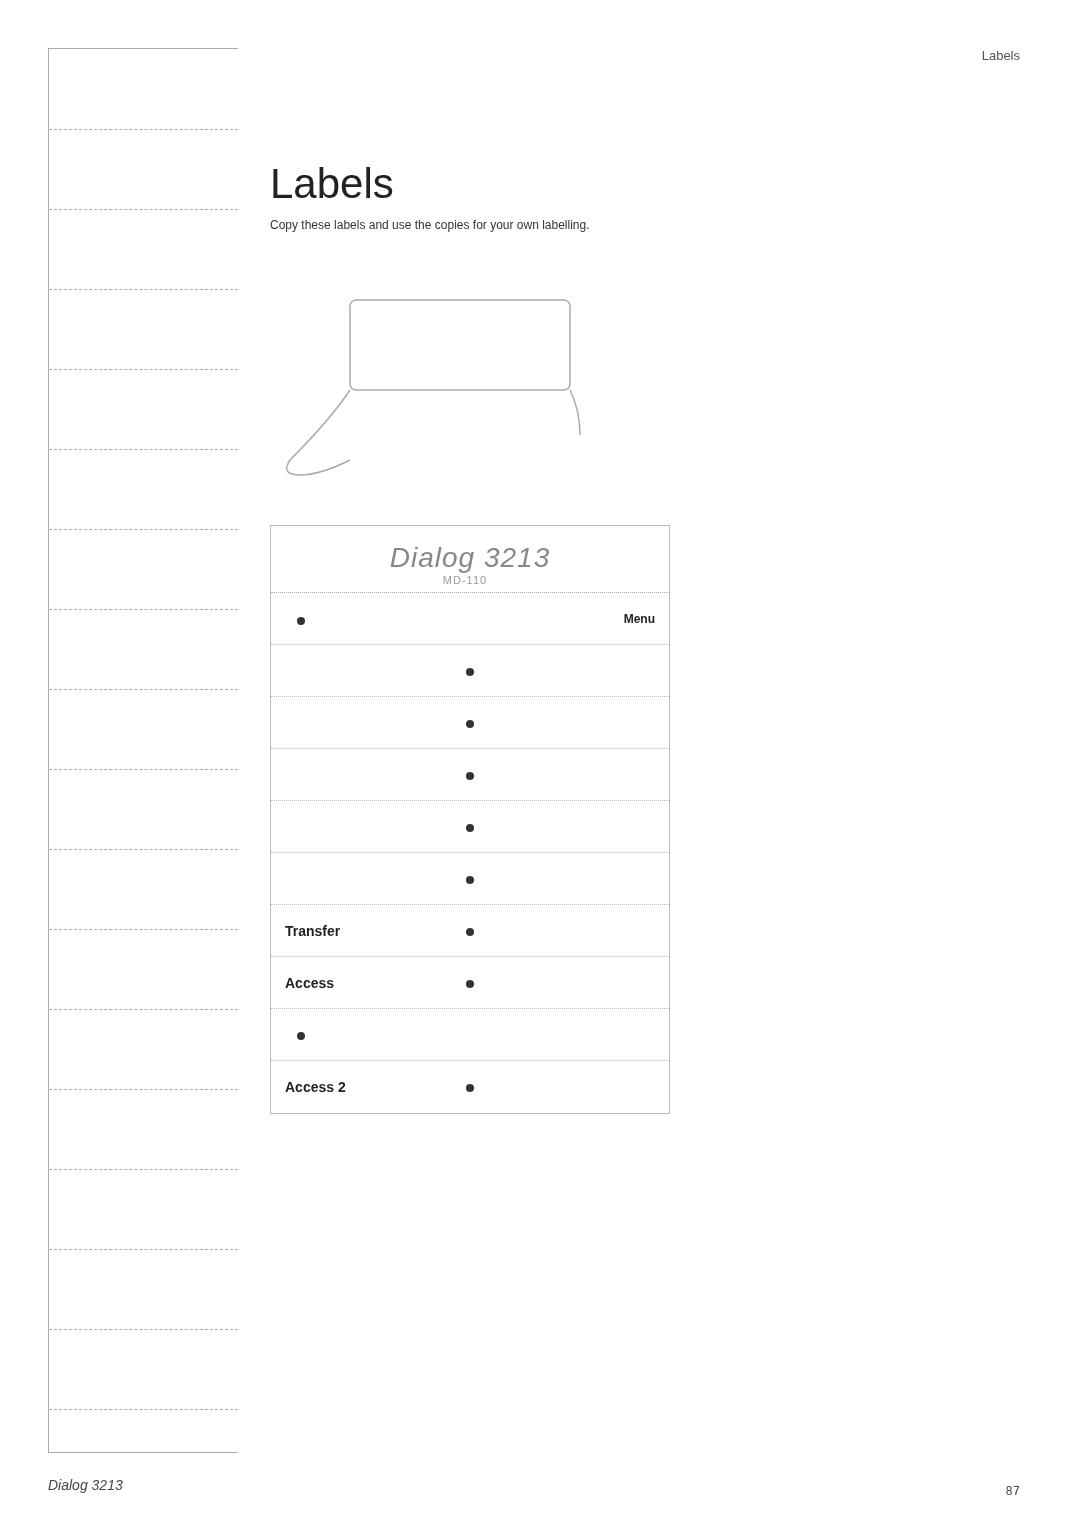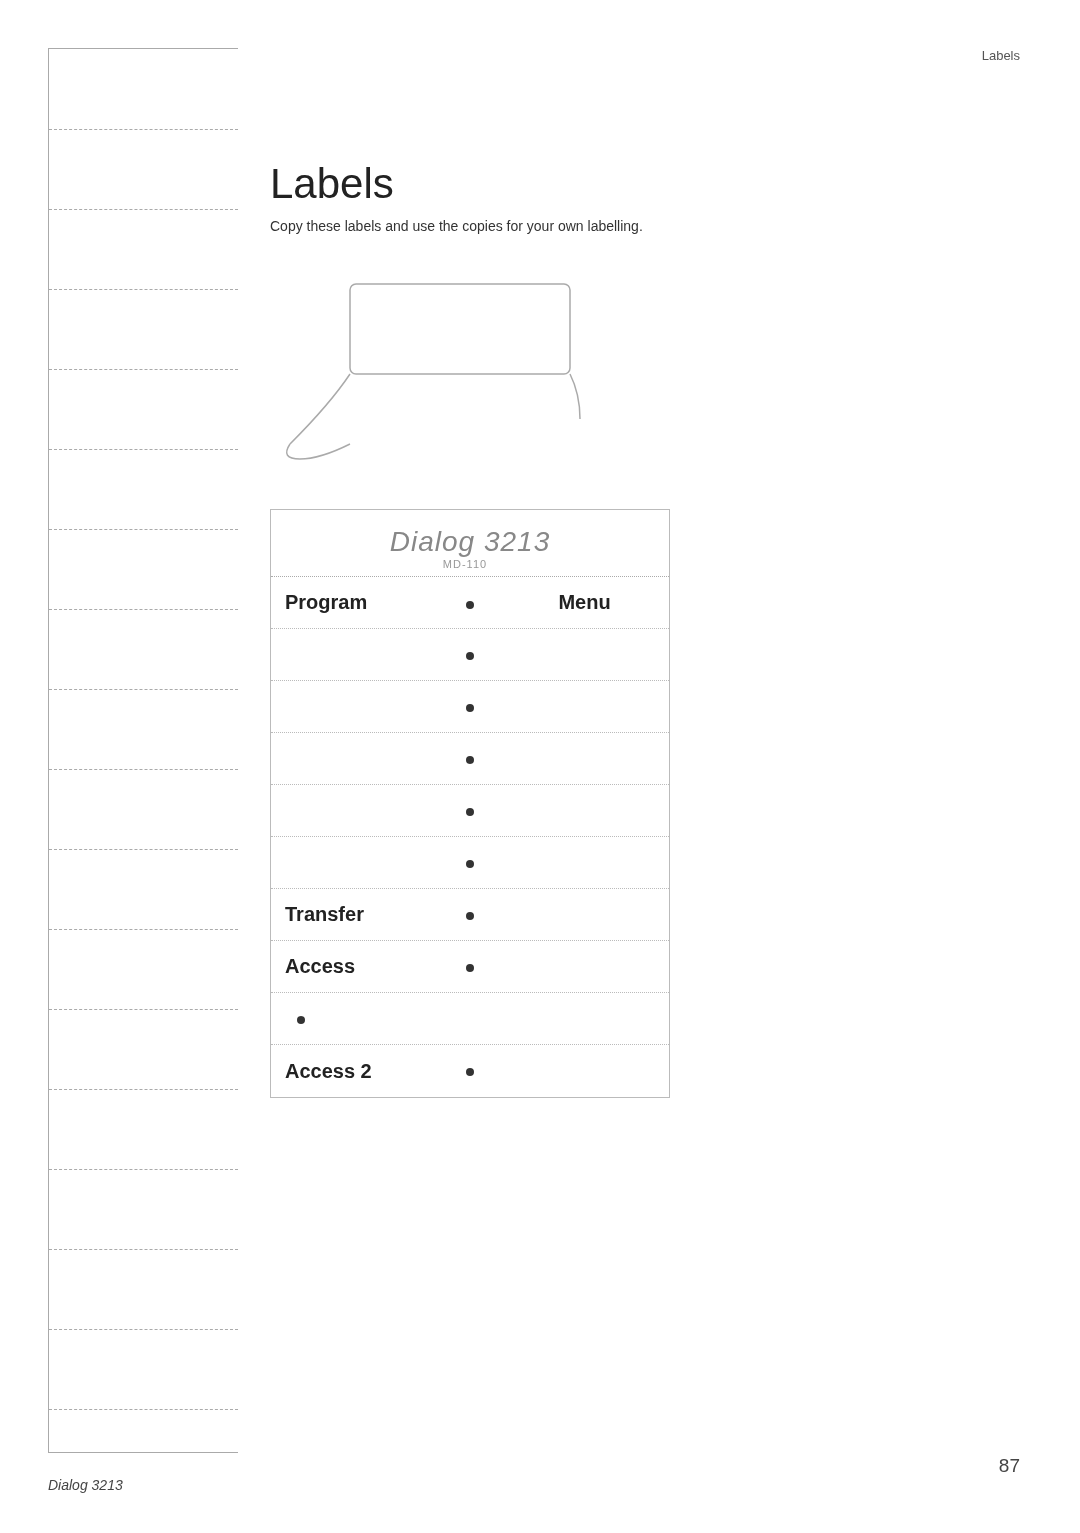--- a/index.html
+++ b/index.html
@@ -60,23 +60,23 @@
     }
 
     .section-title {
       font-size: 42px;
       font-weight: 300;
       color: #222;
       margin-bottom: 10px;
     }
 
     .section-subtitle {
-      font-size: 14px;
+      font-size: 12px;
       color: #333;
-      margin-bottom: 40px;
+      margin-bottom: 58px;
     }
 
     
     .label-illustration {
       width: 340px;
       height: 190px;
       margin-bottom: 45px;
       position: relative;
     }
 
@@ -131,24 +131,24 @@
     .label-card-center {
       width: 60px;
       text-align: center;
       font-size: 20px;
       color: #222;
     }
 
     .label-card-right {
       flex: 1;
       padding: 10px 14px;
-      font-size: 20px;
+      font-size: 12px;
       font-weight: 600;
       color: #222;
-      text-align: center;
+      text-align: right;
     }
 
     .dot {
       display: inline-block;
       width: 8px;
       height: 8px;
       background: #333;
       border-radius: 50%;
     }
 
@@ -159,21 +159,21 @@
       min-height: 52px;
     }
 
     .bullet-row:last-child {
       border-bottom: none;
     }
 
     .bullet-left {
       flex: 1;
       padding: 10px 14px;
-      font-size: 20px;
+      font-size: 14px;
       font-weight: 600;
       color: #222;
     }
 
     .bullet-center {
       width: 60px;
       text-align: center;
     }
 
     .bullet-right {
@@ -186,24 +186,25 @@
       position: absolute;
       bottom: 40px;
       left: 48px;
       font-size: 14px;
       font-style: italic;
       color: #444;
     }
 
     .footer-right {
       position: absolute;
-      bottom: 56px;
+      bottom: 34px;
       right: 60px;
-      font-size: 19px;
+      font-size: 12px;
       color: #444;
+      font-family: Liberation Mono, monospace;
     }
 
     
     .handset-svg {
       width: 340px;
       height: 190px;
     }
   </style>
 </head>
 <body>
@@ -252,21 +253,20 @@
   </div>
 
   <div class="label-card">
 
     <div class="label-card-header">
       <div class="product-name">Dialog 3213</div>
       <div class="product-code">MD-110</div>
     </div>
 
     <div class="label-card-row">
-      <div class="label-card-left">Program</div>
       <div class="label-card-center">
         <span class="dot"></span>
       </div>
       <div class="label-card-right">Menu</div>
     </div>
 
     <div class="bullet-row">
       <div class="bullet-left"></div>
       <div class="bullet-center">
         <span class="dot"></span>

